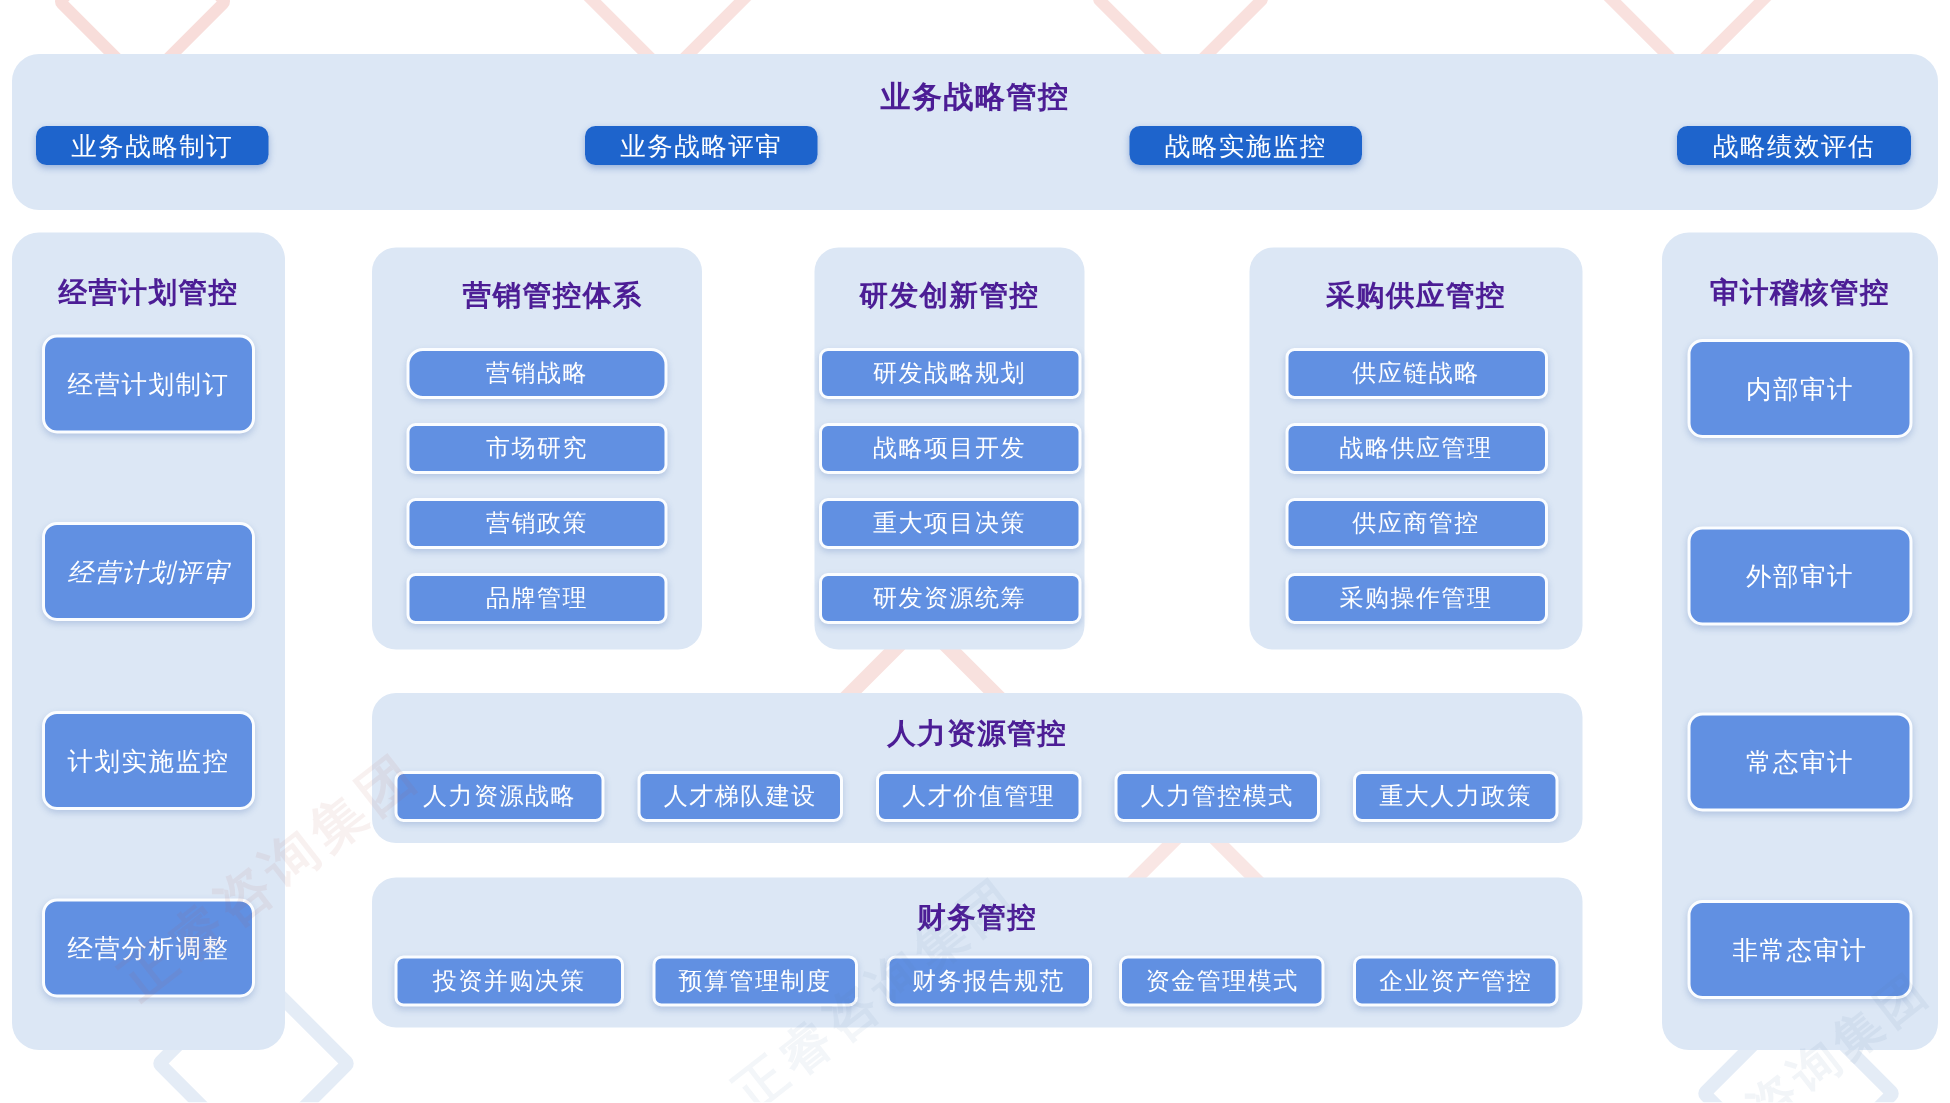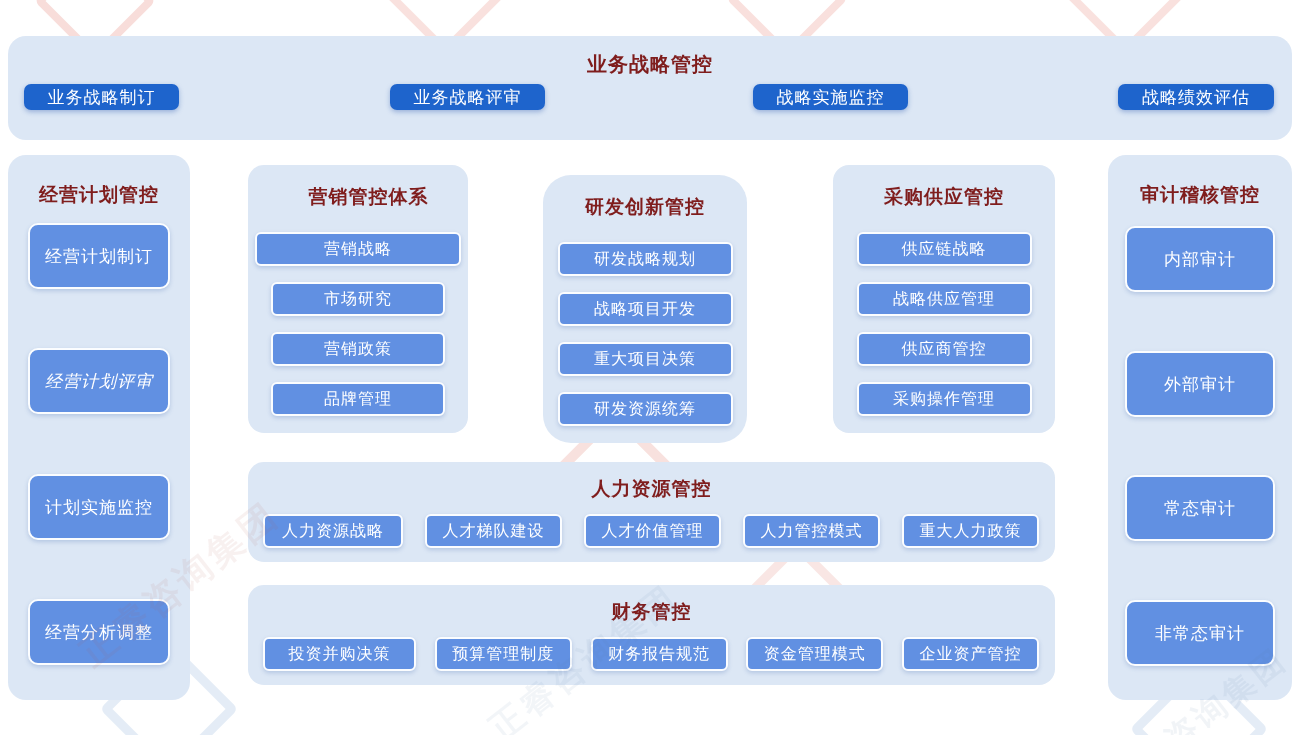--- a/index.html
+++ b/index.html
@@ -14,21 +14,21 @@
   .wm-text {
     font-weight:bold; white-space:nowrap; transform:rotate(-38deg);
     letter-spacing:4px;
   }
 
   
   .panel {
     position:absolute; background:#dce7f5; border-radius:18px; z-index:2;
   }
   .panel-title {
-    text-align:center; font-weight:bold; font-size:19px; color:#7f1d1d;
+    text-align:center; font-weight:bold; font-size:19px; color:#4c1d95;
     letter-spacing:1px;
   }
 
   
   .btn-dark {
     position:absolute; height:26px; background:#1e64cc; border-radius:7px;
     color:#ffffff; font-size:17px; display:flex; align-items:center;
     justify-content:center; letter-spacing:1px;
     box-shadow:0 2px 5px rgba(25,75,165,0.35);
   }
@@ -83,28 +83,28 @@
     <div class="panel-title" style="padding-top:27px;">经营计划管控</div>
     <div class="btn-light btn-tall" style="top:68px;">经营计划制订</div>
     <div class="btn-light btn-tall" style="top:193px;font-style:italic;">经营计划评审</div>
     <div class="btn-light btn-tall" style="top:319px;">计划实施监控</div>
     <div class="btn-light btn-tall" style="top:444px;">经营分析调整</div>
   </div>
 
   <div class="panel" style="left:248px;top:165px;width:220px;height:268px;border-radius:16px;">
     <div class="panel-title" style="padding-top:19px;padding-left:21px;">营销管控体系</div>
     <div class="mid-list">
-      <div class="btn-light btn-sm" style="width:206px;">营销战略</div>
+      <div class="btn-light btn-sm" style="width:174px;border-radius:11px;">营销战略</div>
       <div class="btn-light btn-sm" style="width:174px;">市场研究</div>
       <div class="btn-light btn-sm" style="width:174px;">营销政策</div>
       <div class="btn-light btn-sm" style="width:174px;">品牌管理</div>
     </div>
   </div>
 
-  <div class="panel" style="left:543px;top:165px;width:204px;height:268px;border-radius:28px;margin-top:10px;">
+  <div class="panel" style="left:543px;top:165px;width:180px;height:268px;border-radius:16px;">
     <div class="panel-title" style="padding-top:19px;">研发创新管控</div>
     <div class="mid-list">
       <div class="btn-light btn-sm">研发战略规划</div>
       <div class="btn-light btn-sm">战略项目开发</div>
       <div class="btn-light btn-sm">重大项目决策</div>
       <div class="btn-light btn-sm">研发资源统筹</div>
     </div>
   </div>
 
   <div class="panel" style="left:833px;top:165px;width:222px;height:268px;border-radius:16px;">

